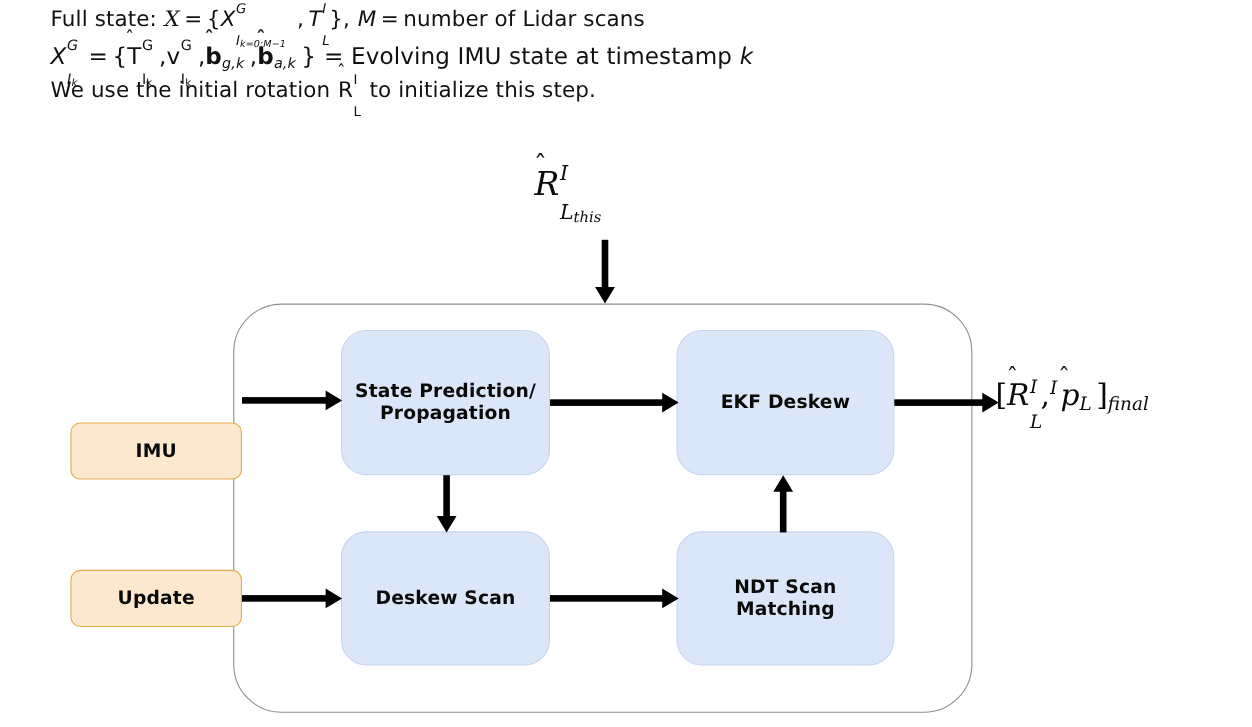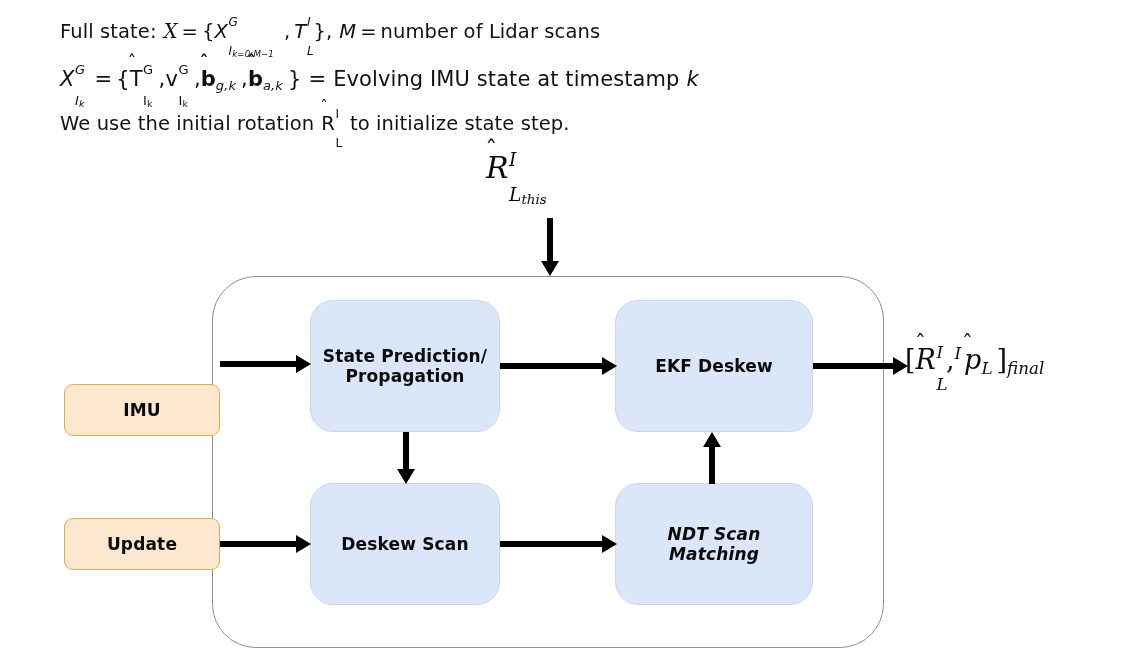--- a/index.html
+++ b/index.html
@@ -23,21 +23,21 @@
     left: 46px;
     top: 2px;
     width: 1060px;
     font-size: 19.5px;
     line-height: 1.62;
     color: #111111;
     letter-spacing: 0.1px;
   }
   .eq-line {
     white-space: nowrap;
-    margin: 14px;
+    margin: 0;
     padding: 0;
     height: 32px;
   }
   .eq-line.l2 { font-size: 21px; }
 
   .mvar  { font-style: italic; }
   .mupr  { font-style: normal; }
   .mbold { font-weight: 700; font-style: normal; }
 
   
@@ -204,21 +204,21 @@
 
   <div class="eq-line l1">
     <span class="mupr">Full state:</span><span class="spc-w"></span><span class="mvar" style="font-family:'DejaVu Serif','Liberation Serif',serif;">X</span><span class="spc"></span><span class="mupr">=</span><span class="spc"></span><span class="mupr">{</span><span class="mvar">X</span><span class="stack"><span class="s-sup">G</span><span class="s-sub"><span>I</span><span class="subsub" style="position:relative;top:0.22em;">k=0:M−1</span></span></span><span style="display:inline-block;width:56px;"></span><span class="mupr">,</span><span class="spc"></span><span class="mvar">T</span><span class="stack"><span class="s-sup">I</span><span class="s-sub">L</span></span><span style="display:inline-block;width:7px;"></span><span class="mupr">}</span><span class="mupr">,</span><span class="spc-w"></span><span class="mvar">M</span><span class="spc"></span><span class="mupr">=</span><span class="spc"></span><span class="mupr">number of Lidar scans</span>
   </div>
 
   <div class="eq-line l2">
     <span class="mvar">X</span><span class="stack"><span class="s-sup">G</span><span class="s-sub"><span>I</span><span class="subsub" style="position:relative;top:0.22em;">k</span></span></span><span style="display:inline-block;width:20px;"></span><span class="mupr">=</span><span class="spc"></span><span class="mupr">{</span><span class="hatwrap mupr"><span class="hatmark">̂</span><span>T</span></span><span class="stack"><span class="s-sup up">G</span><span class="s-sub up"><span>I</span><span class="subsub" style="position:relative;top:0.22em;">k</span></span></span><span style="display:inline-block;width:16px;"></span><span class="mupr">,</span><span class="mupr">v</span><span class="stack"><span class="s-sup up">G</span><span class="s-sub up"><span>I</span><span class="subsub" style="position:relative;top:0.22em;">k</span></span></span><span style="display:inline-block;width:16px;"></span><span class="mupr">,</span><span class="hatwrap mbold"><span class="hatmark">̂</span><span>b</span></span><span class="sub">g,k</span><span style="display:inline-block;width:5px;"></span><span class="mupr">,</span><span class="hatwrap mbold"><span class="hatmark">̂</span><span>b</span></span><span class="sub">a,k</span><span style="display:inline-block;width:5px;"></span><span class="mupr">}</span><span class="spc-w"></span><span class="mupr">=</span><span class="spc-w"></span><span class="mupr">Evolving IMU state at timestamp</span><span class="spc-w"></span><span class="mvar">k</span>
   </div>
 
   <div class="eq-line l3">
-    <span class="mupr">We use the initial rotation</span><span class="spc-w"></span><span class="hatwrap mupr"><span class="hatmark">̂</span><span>R</span></span><span class="stack"><span class="s-sup up">I</span><span class="s-sub up">L</span></span><span style="display:inline-block;width:15px;"></span><span class="mupr">to initialize state step.</span>
+    <span class="mupr">We use the initial rotation</span><span class="spc-w"></span><span class="hatwrap mupr"><span class="hatmark">̂</span><span>R</span></span><span class="stack"><span class="s-sup up">I</span><span class="s-sub up">L</span></span><span style="display:inline-block;width:15px;"></span><span class="mupr">to initialize this step.</span>
   </div>
 
 </div>
 
 <div id="diagram">
 
   <div id="group-container"></div>
 
   <div class="mathlabel" id="input-label">
     <span class="hatwrap"><span class="hatmark">̂</span><span style="font-style:italic">R</span></span><span class="stack"><span class="s-sup">I</span><span class="s-sub"><span>L</span><span class="subsub" style="position:relative;top:0.22em;">this</span></span></span>
@@ -233,21 +233,21 @@
 
   <div class="node src" id="node-lidar" style="left:64px; top:518px; width:156px; height:52px;">Update</div>
 
   <div class="node proc" id="node-state-prediction" style="left:310px; top:300px; width:190px; height:132px;">State Prediction/
 Propagation</div>
 
   <div class="node proc" id="node-ekf-update" style="left:615px; top:300px; width:198px; height:132px;">EKF Deskew</div>
 
   <div class="node proc" id="node-deskew-scan" style="left:310px; top:483px; width:190px; height:122px;">Deskew Scan</div>
 
-  <div class="node proc" id="node-ndt-scan-matching" style="left:615px; top:483px; width:198px; height:122px;font-style:italic;">NDT Scan
+  <div class="node proc" id="node-ndt-scan-matching" style="left:615px; top:483px; width:198px; height:122px;">NDT Scan
 Matching</div>
 
   <div class="arrow-h" style="left:220px; top:353px; width:92px; height:22px;">
     <div class="shaft" style="width:78px;"></div>
     <div class="head" style="left:76px;"></div>
   </div>
 
   <div class="arrow-h" style="left:500px; top:355px; width:118px; height:22px;">
     <div class="shaft" style="width:104px;"></div>
     <div class="head" style="left:102px;"></div>

